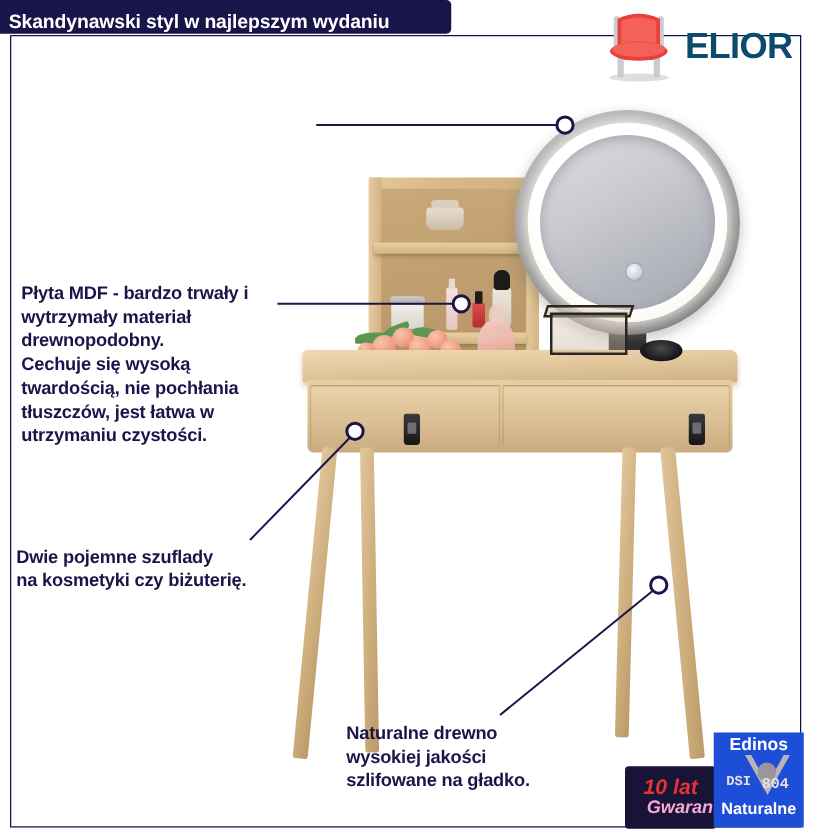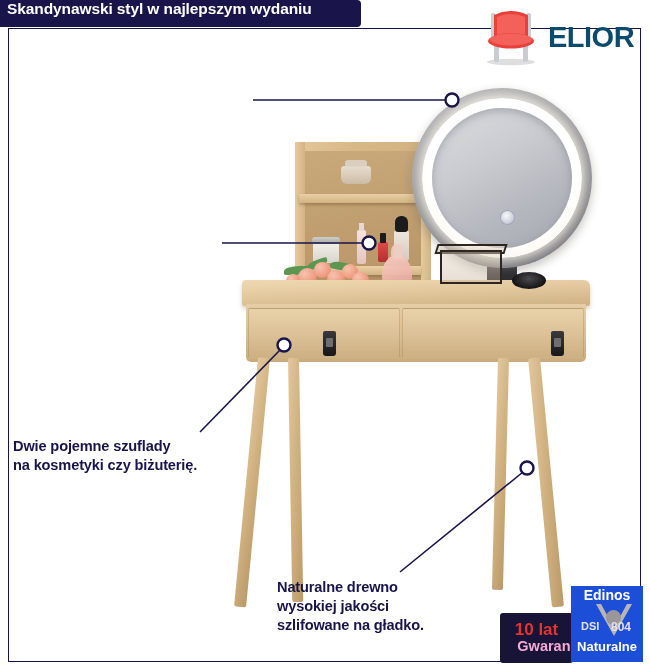--- a/index.html
+++ b/index.html
@@ -15,21 +15,21 @@
   .frame-border{
     position:absolute;left:8px;top:28px;width:633px;height:634px;
     border:1.5px solid #141446;box-sizing:border-box;pointer-events:none;
   }
 
   
   .banner{
     position:absolute;left:0;top:0;width:361px;height:27px;
     background:#191449;
     border-radius:0 4px 4px 0;
-    display:flex;align-items:flex-start;
+    display:flex;align-items:flex-end;
   }
   .banner-title{
     color:#ffffff;font-size:15.5px;font-weight:bold;
     letter-spacing:-0.1px;padding-left:7px;white-space:nowrap;
   }
 
   
   .logo{
     position:absolute;left:480px;top:6px;width:165px;height:62px;
     display:flex;align-items:center;
@@ -224,32 +224,32 @@
   .mirror-sensor{
     position:absolute;left:88px;top:122px;width:15px;height:15px;border-radius:50%;
     background:radial-gradient(circle at 40% 35%,rgba(255,255,255,.9),rgba(178,186,206,.85));
     border:1px solid rgba(150,158,180,.8);box-sizing:border-box;
   }
 
   
   .badge-warranty{
     position:absolute;left:500px;top:613px;width:73px;height:50px;
     background:#171438;border-radius:3px;
-    display:flex;flex-direction:column;align-items:center;justify-content:center;
+    display:flex;flex-direction:column;align-items:center;justify-content:center;font-style:italic;
   }
   .bw-top{color:#e5342f;font-size:17px;font-weight:bold;line-height:1;}
   .bw-bot{color:#f9a8d4;font-size:14.5px;font-weight:bold;line-height:1.15;margin-left:31px;}
 
   .badge-edinos{
     position:absolute;left:571px;top:586px;width:72px;height:76px;
     background:#1d4ed8;
     display:flex;flex-direction:column;align-items:center;
   }
   .be-title{color:#fff;font-size:14px;font-weight:bold;margin-top:2px;line-height:1;}
-  .be-mid{position:relative;width:58px;height:38px;}
+  .be-mid{position:relative;width:58px;height:38px;font-family:Liberation Mono, monospace;}
   .be-v{
     position:absolute;left:18px;top:2px;width:36px;height:32px;
     background:#b9b4b8;
     clip-path:polygon(0 0,14% 0,50% 74%,86% 0,100% 0,50% 100%);
   }
   .be-dot{
     position:absolute;left:28px;top:8px;width:15px;height:15px;border-radius:50%;
     background:#9b969c;
   }
   .be-dsi{position:absolute;left:3px;top:18px;color:#e8dfe4;font-size:11px;font-weight:bold;}
@@ -346,20 +346,27 @@
     <line x1="222" y1="243" x2="363" y2="243" stroke="#191449" stroke-width="1.6"></line>
     <circle cx="369" cy="243" r="6.5" fill="#ffffff" stroke="#191449" stroke-width="2.4"></circle>
 
     <line x1="200" y1="432" x2="280" y2="350" stroke="#191449" stroke-width="1.6"></line>
     <circle cx="284" cy="345" r="6.5" fill="#ffffff" stroke="#191449" stroke-width="2.4"></circle>
 
     <line x1="400" y1="572" x2="523" y2="472" stroke="#191449" stroke-width="1.6"></line>
     <circle cx="527" cy="468" r="6.5" fill="#ffffff" stroke="#191449" stroke-width="2.4"></circle>
   </svg>
 
+  <div class="callout" id="callout-mdf">Płyta MDF - bardzo trwały i
+wytrzymały materiał
+drewnopodobny.
+Cechuje się wysoką
+twardością, nie pochłania
+tłuszczów, jest łatwa w
+utrzymaniu czystości.</div>
   <div class="callout" id="callout-wood">Naturalne drewno
 wysokiej jakości
 szlifowane na gładko.</div>
   <div class="callout" id="callout-drawers">Dwie pojemne szuflady
 na kosmetyki czy biżuterię.</div>
 
   <div class="badge-warranty">
     <span class="bw-top">10 lat</span>
     <span class="bw-bot">Gwarancji</span>
   </div>

